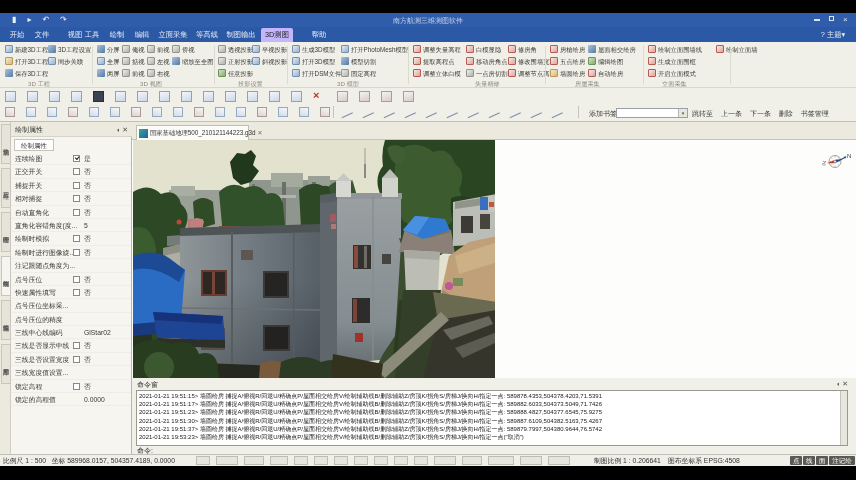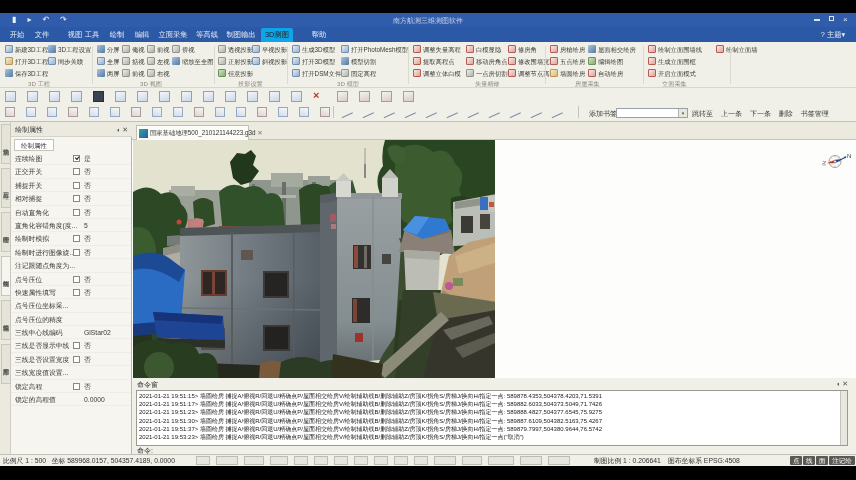--- a/index.html
+++ b/index.html
@@ -3,21 +3,21 @@
 <style>
 *{margin:0;padding:0;box-sizing:border-box}
 html,body{width:856px;height:480px;overflow:hidden;background:#000;font-family:"Liberation Sans",sans-serif;-webkit-font-smoothing:antialiased}
 .abs{position:absolute}
 
 #titlebar{position:absolute;left:0;top:13px;width:856px;height:14px;background:#2f5dab}
 #title{position:absolute;left:0;top:16px;width:100%;text-align:center;color:#c9d4e8;font-size:7px}
 
 #menubar{position:absolute;left:0;top:27px;width:856px;height:15px;background:#2c59a5}
 .mtab{position:absolute;top:28px;height:14px;line-height:14px;color:#e6ebf5;font-size:7.3px;text-align:center}
-.msel{background:#0ea5e9;color:#222;border-radius:2px 2px 0 0}
+.msel{background:#c4b5fd;color:#222;border-radius:2px 2px 0 0}
 
 #ribbon{position:absolute;left:0;top:42px;width:856px;height:46px;background:#f1f0e8;border-bottom:1px solid #d8d7cd}
 .rsep{position:absolute;width:1px;height:38px;top:46px;background:#dbdacf}
 .rlabel{position:absolute;top:80px;color:#8a897f;font-size:6.2px}
 .ritem{position:absolute;height:9px;line-height:9px;font-size:6.3px;color:#3a3a38;white-space:nowrap}
 .ric{display:inline-block;width:8px;height:8px;vertical-align:-1px;margin-right:2px;border-radius:1px}
 .b1{background:linear-gradient(135deg,#a9c4e4,#54799f)}
 .b2{background:linear-gradient(135deg,#e4eaf2,#9ab0cc);border:1px solid #7291b2}
 .gr{background:linear-gradient(135deg,#eeeee8,#b2b2ac);border:1px solid #94948e}
 .rd{background:linear-gradient(135deg,#f7e9e7,#dba49c);border:1px solid #b85a4e}

